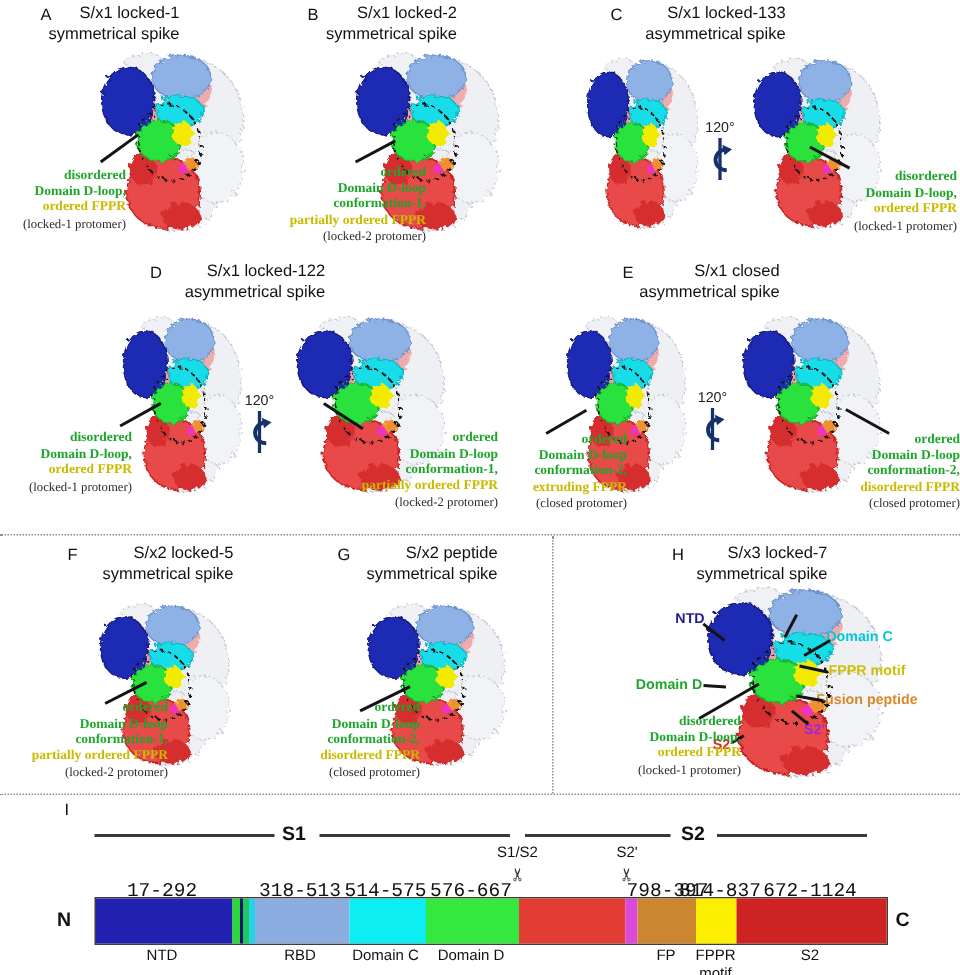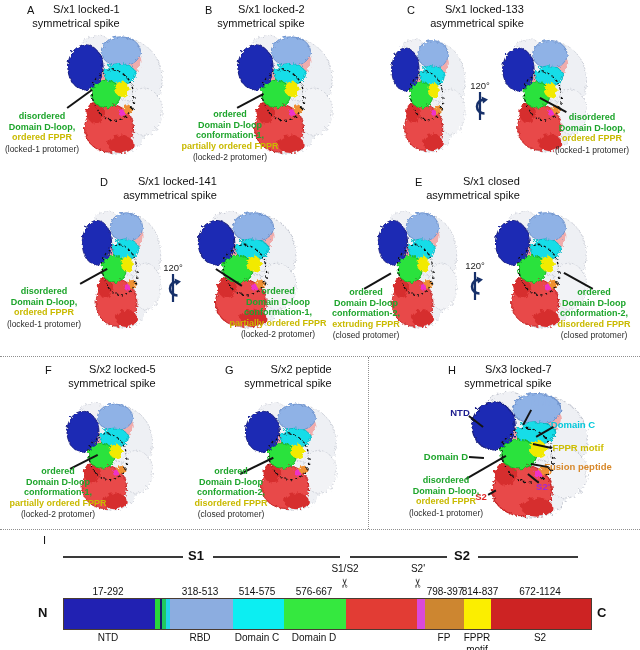--- a/index.html
+++ b/index.html
@@ -2,39 +2,39 @@
 <html><head>
 <meta charset="utf-8">
 <style>
   html,body{margin:0;padding:0;background:#ffffff;}
   #fig{position:relative;width:640px;height:650px;background:#fff;overflow:hidden;
        font-family:"Liberation Sans",sans-serif;color:#111;}
   .pletter{position:absolute;font-size:11px;color:#111;}
   .ptitle{position:absolute;font-size:11px;line-height:13.5px;text-align:right;
           transform:translateX(-50%);white-space:nowrap;color:#111;}
   .spike{position:absolute;}
-  .ann{position:absolute;text-align:center;font-weight:bold;font-size:9px;line-height:10.5px;}
+  .ann{position:absolute;text-align:right;font-weight:bold;font-size:9px;line-height:10.5px;font-family:Liberation Serif, serif;}
   .ann div{white-space:nowrap;}
   .g{color:#1ea52c;}
   .y{color:#c9ba00;}
   .cap{color:#2b2b2b;font-weight:normal;font-size:8.5px;margin-top:1px;}
   .ptr{position:absolute;height:1.6px;background:#141414;transform-origin:0 50%;}
   .rot{position:absolute;font-size:9.5px;color:#222;transform:translateX(-50%);}
   .roticon{position:absolute;}
   .hdash{position:absolute;left:0;width:640px;height:0;border-top:1.5px dotted #8f8f8f;}
   .vdash{position:absolute;width:0;border-left:1.5px dotted #8f8f8f;}
   .hl{position:absolute;font-size:9.5px;font-weight:bold;transform:translateX(-50%);white-space:nowrap;}
   .c-ntd{color:#1c1c8e}.c-rbd{color:#8fb2e6}.c-dc{color:#00c8da}.c-fppr{color:#cdbe00}
   .c-fp{color:#d8882a}.c-s2p{color:#a128d8}.c-dd{color:#1ea52c}.c-s2{color:#e02222}
   
   .bline{position:absolute;top:556px;height:0;border-top:2px solid #3a3a3a;}
   .btxt{position:absolute;top:548px;font-size:13px;font-weight:bold;transform:translateX(-50%);}
   .cleav{position:absolute;top:563px;font-size:10px;transform:translateX(-50%);white-space:nowrap;}
   .scis{position:absolute;top:576px;font-size:12px;color:#333;transform:translateX(-50%) rotate(-90deg);}
-  .rng{position:absolute;top:586px;font-size:10px;transform:translateX(-50%);white-space:nowrap;}
+  .rng{position:absolute;top:586px;font-size:13px;transform:translateX(-50%);white-space:nowrap;font-family:Liberation Mono, monospace;}
   .bar{position:absolute;left:63px;top:598px;width:527px;height:30px;display:flex;
        border:1px solid #4a3b32;box-sizing:content-box;}
   .seg{height:100%;}
   .termlab{position:absolute;font-size:13px;font-weight:bold;}
   .blab{position:absolute;top:632px;font-size:10px;transform:translateX(-50%);text-align:center;line-height:11.5px;}
 </style>
 </head>
 <body>
 
 <svg width="0" height="0" style="position:absolute">
@@ -115,21 +115,21 @@
     </svg>
   <div class="ptr" style="left:540px;top:97px;width:30px;transform:rotate(28deg)"></div>
   <div class="ann" style="left:546px;top:112px;width:92px">
     <div class="g">disordered</div>
     <div class="g">Domain D-loop,</div>
     <div class="y">ordered FPPR</div>
     <div class="cap">(locked-1 protomer)</div>
   </div>
 
   <div class="pletter" style="left:100px;top:176px">D</div>
-  <div class="ptitle" style="left:170px;top:175px"><span>S/x1 locked-141</span><br><span>asymmetrical spike</span></div>
+  <div class="ptitle" style="left:170px;top:175px"><span>S/x1 locked-122</span><br><span>asymmetrical spike</span></div>
   <svg class="spike" style="left:74px;top:204px;width:90px;height:126px" viewBox="0 0 110 130" preserveAspectRatio="none">
       <use href="#spikeSym"></use>
     </svg>
   <div class="rot" style="left:173px;top:262px">120°</div>
   <svg class="roticon" style="left:164px;top:274px;width:18px;height:28px" viewBox="0 0 18 28">
       <use href="#rotSym"></use>
     </svg>
   <svg class="spike" style="left:188px;top:204px;width:112px;height:126px" viewBox="0 0 110 130" preserveAspectRatio="none">
       <use href="#spikeSym"></use>
     </svg>

